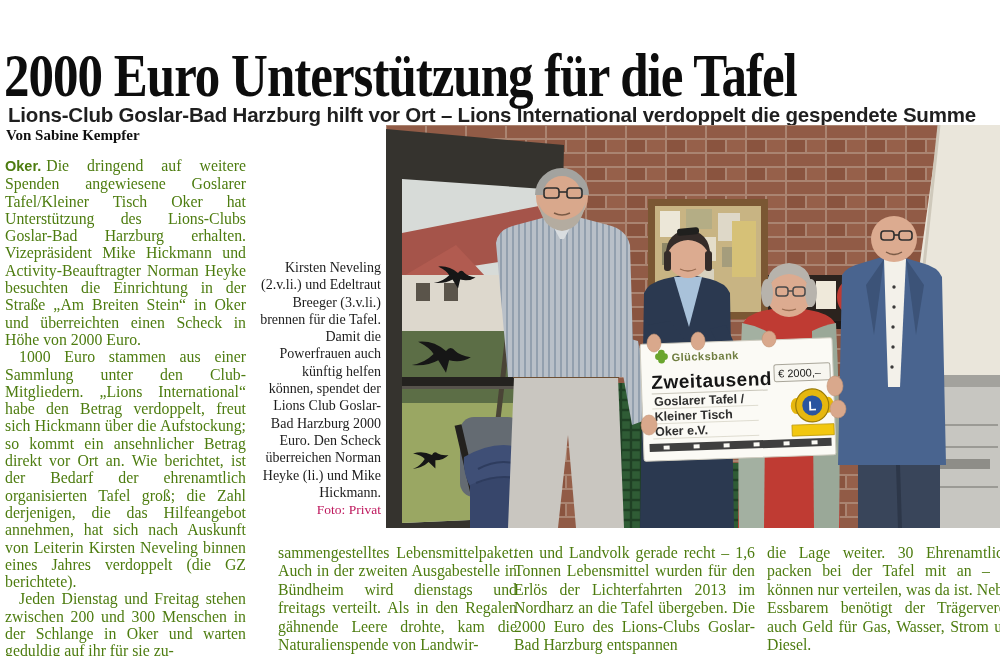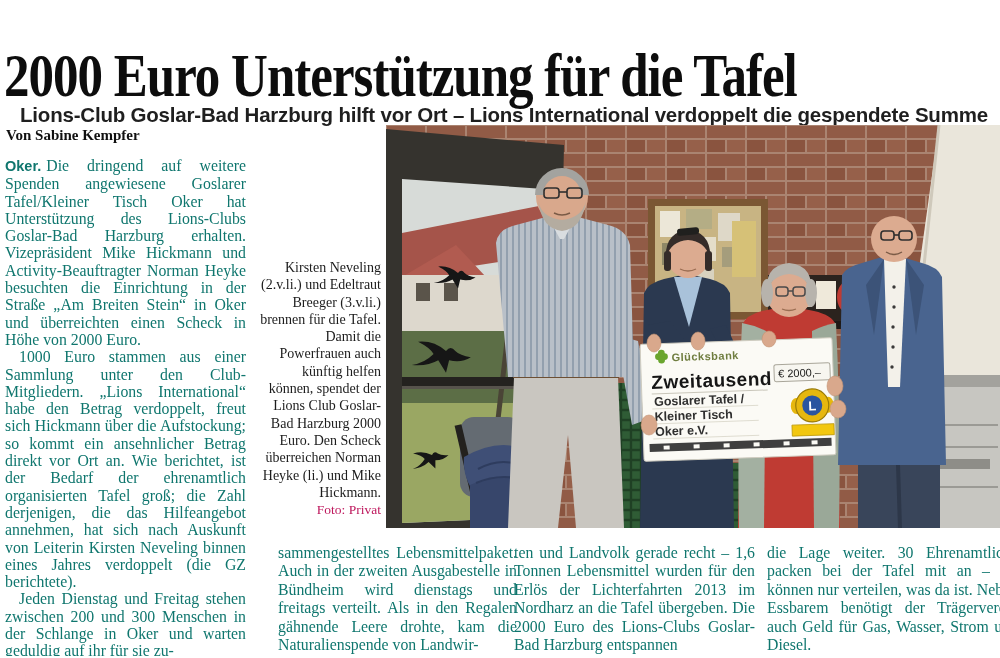--- a/index.html
+++ b/index.html
@@ -2,25 +2,25 @@
 <html lang="de"><head>
 <meta charset="utf-8">
 <style>
   html,body{margin:0;padding:0;}
   body{width:1000px;height:658px;overflow:hidden;background:#ffffff;
        font-family:"Liberation Serif",serif;color:#191919;position:relative;}
   .abs{position:absolute;}
   .headline{left:4px;top:6px;font-family:"Liberation Serif",serif;font-weight:bold;
             font-size:51px;letter-spacing:-1px;color:#0d0d0d;white-space:nowrap;
             transform:scaleY(1.22);transform-origin:left top;}
-  .subheadline{left:20px;top:86px;font-family:"Liberation Sans",sans-serif;
+  .subheadline{left:8px;top:86px;font-family:"Liberation Sans",sans-serif;
                font-size:20.5px;color:#1f1f1f;letter-spacing:-0.2px;white-space:nowrap;}
   .byline{left:6px;top:127px;font-family:Liberation Serif, serif;
           font-size:15px;font-weight:bold;color:#111;}
-  .serifcol{font-size:15.8px;line-height:17.3px;text-align:justify;color:#0f766e;
+  .serifcol{font-size:15.8px;line-height:17.3px;text-align:justify;color:#4d7c0f;
             overflow:hidden;hyphens:auto;-webkit-hyphens:auto;}
   .leftcol{left:5px;top:157px;width:241px;height:499px;}
   .leftcol p{margin:0;}
   .leftcol p + p{text-indent:14px;}
   .lead{font-family:"Liberation Sans",sans-serif;font-weight:bold;font-size:14.5px;
         margin-right:5px;}
   .captioncol{left:258px;top:259px;width:123px;text-align:right;
               font-family:Liberation Serif, serif;font-size:14px;
               line-height:17.3px;color:#1c1c1c;}
   .credit{font-size:13.5px;color:#be185d;}

